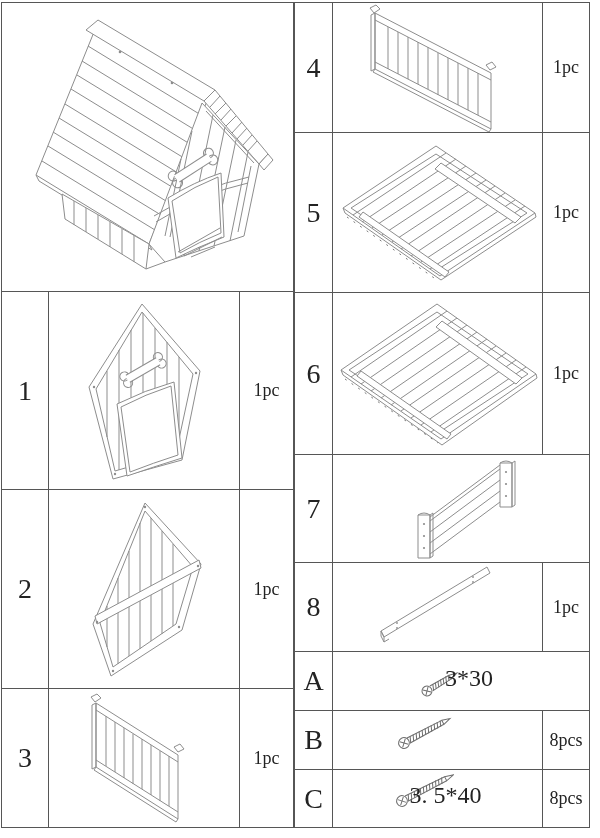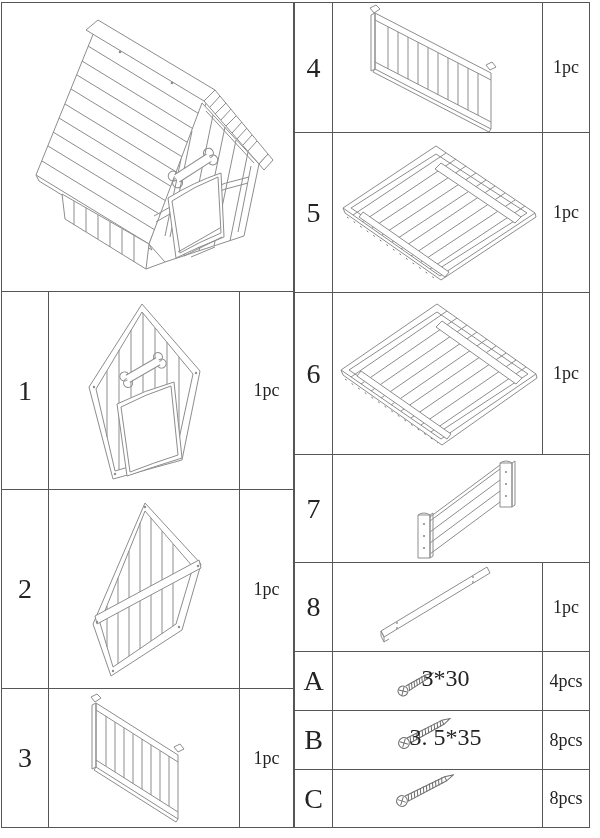--- a/index.html
+++ b/index.html
@@ -318,21 +318,20 @@
             <line x1="20.5" y1="-2.9" x2="18" y2="2.9"></line>
               <line x1="23.5" y1="-2.9" x2="21" y2="2.9"></line>
             <line x1="26.5" y1="-2.8" x2="24" y2="2.8"></line>
             <circle class="w" cx="0" cy="0" r="5"></circle>
             <line x1="-3" y1="-3" x2="3" y2="3"></line>
               <line x1="-3" y1="3" x2="3" y2="-3"></line>
           </g>
         </svg>
         <div class="ssize">3*30</div>
       </div>
-      <div class="qtycell rqty">4pcs</div>
     </div>
 
     <div class="prow" style="height:58px">
       <div class="numcell rnum">B</div>
       <div class="imgcell">
         <svg class="art scr" width="209" height="58" viewBox="0 0 209 58">
           <g transform="translate(71,32) rotate(-28)">
             <polygon class="w" points="44,-2.3 52,0 44,2.3"></polygon>
             <line x1="5" y1="-3" x2="44" y2="-2.2"></line>
               <line x1="5" y1="3" x2="44" y2="2.2"></line>
@@ -345,21 +344,20 @@
             <line x1="28.9" y1="-3" x2="26.4" y2="3"></line>
               <line x1="32.3" y1="-3" x2="29.8" y2="3"></line>
             <line x1="35.7" y1="-3" x2="33.2" y2="3"></line>
               <line x1="39.1" y1="-3" x2="36.6" y2="3"></line>
             <line x1="42.5" y1="-2.9" x2="40" y2="2.9"></line>
             <circle class="w" cx="0" cy="0" r="5.4"></circle>
             <line x1="-3.2" y1="-3.2" x2="3.2" y2="3.2"></line>
               <line x1="-3.2" y1="3.2" x2="3.2" y2="-3.2"></line>
           </g>
         </svg>
-        <div class="ssize">3. 5*35</div>
       </div>
       <div class="qtycell rqty">8pcs</div>
     </div>
 
     <div class="prow" style="height:57px">
       <div class="numcell rnum">C</div>
       <div class="imgcell">
         <svg class="art scr" width="209" height="57" viewBox="0 0 209 57">
           <g transform="translate(69,31) rotate(-27)">
             <polygon class="w" points="49,-2.3 58,0 49,2.3"></polygon>
@@ -375,18 +373,19 @@
               <line x1="32.3" y1="-3" x2="29.8" y2="3"></line>
             <line x1="35.7" y1="-3" x2="33.2" y2="3"></line>
               <line x1="39.1" y1="-3" x2="36.6" y2="3"></line>
             <line x1="42.5" y1="-3" x2="40" y2="3"></line>
               <line x1="45.9" y1="-2.9" x2="43.4" y2="2.9"></line>
             <circle class="w" cx="0" cy="0" r="5.4"></circle>
             <line x1="-3.2" y1="-3.2" x2="3.2" y2="3.2"></line>
               <line x1="-3.2" y1="3.2" x2="3.2" y2="-3.2"></line>
           </g>
         </svg>
+        <div class="ssize">3. 5*40</div>
       </div>
       <div class="qtycell rqty">8pcs</div>
     </div>
 
   </div>
 </div>
 
 </body></html>

